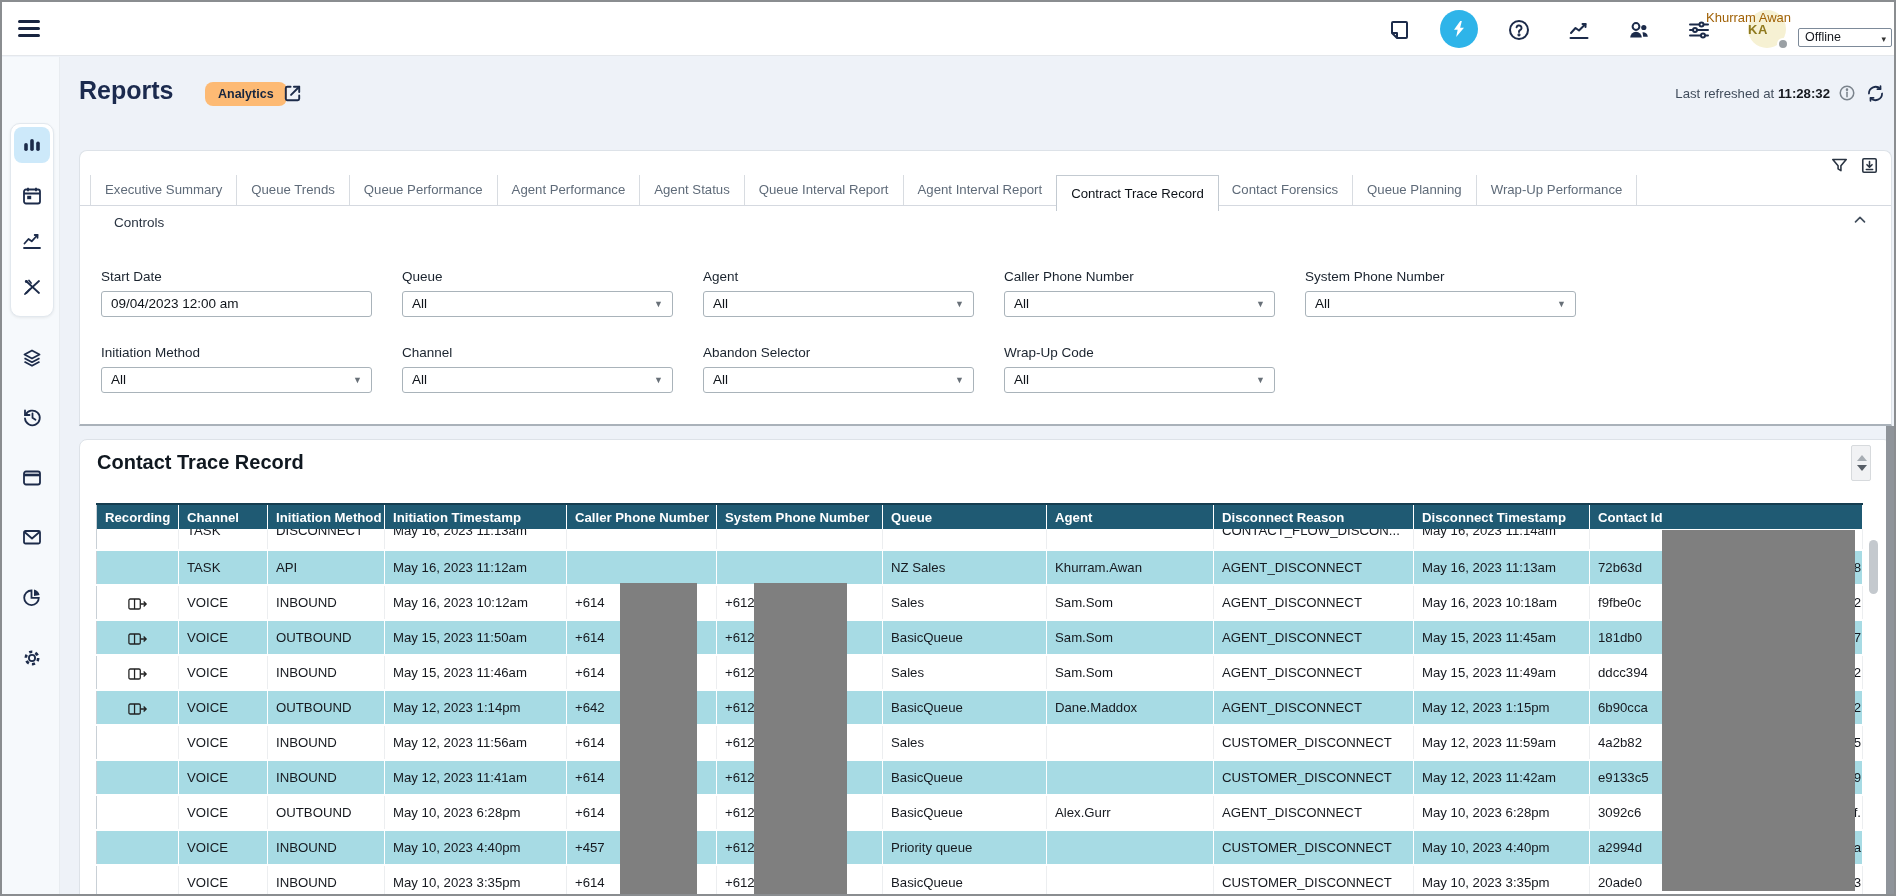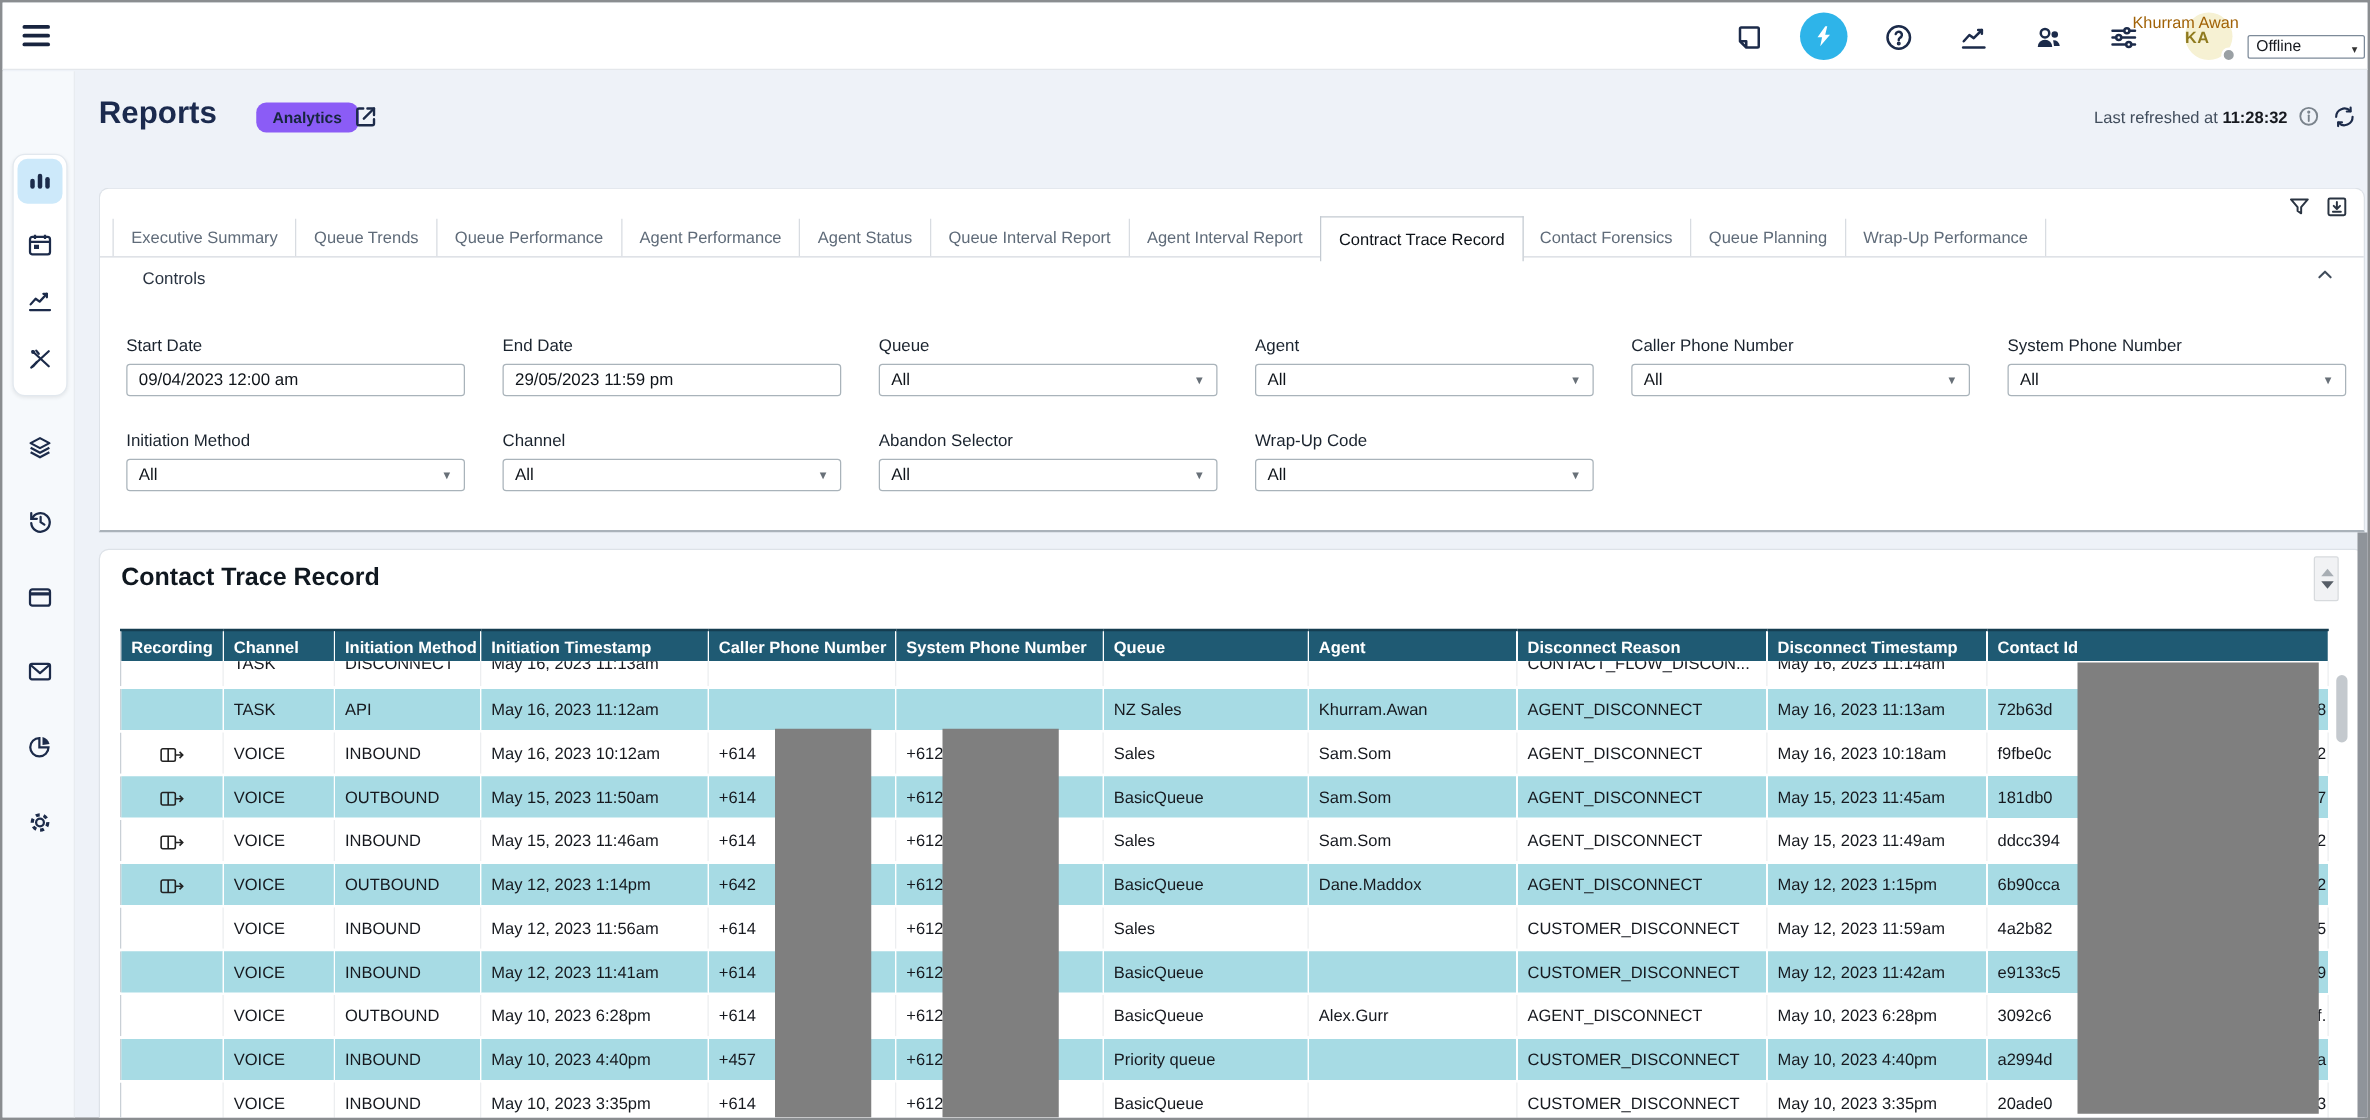--- a/index.html
+++ b/index.html
@@ -20,31 +20,31 @@
   .status-select .car { position:absolute; right:5px; top:2px; font-size:9px; color:#333; }
 
   
   .sidebar { position:absolute; left:0; top:55px; width:58px; bottom:0; background:#f6f9fc; border-right:1px solid #e8ecf0; }
   .side-group { position:absolute; left:8px; top:66px; width:44px; height:194px; background:#fff; border:1px solid #e2e8ee; border-radius:10px; box-shadow:0 1px 3px rgba(0,0,0,.07); }
   .side-item { position:absolute; left:12px; width:36px; height:36px; border-radius:8px; display:flex; align-items:center; justify-content:center; cursor:pointer; }
   .side-item.active { background:#cde9fa; }
 
   
   .page-title { position:absolute; left:77px; top:74px; font-size:25px; font-weight:bold; color:#1b2a4e; }
-  .badge { position:absolute; left:203px; top:80px; background:#8b5cf6; color:#17263f; font-size:12.5px; font-weight:bold; padding:5px 13px; border-radius:8px; }
+  .badge { position:absolute; left:203px; top:80px; background:#fdba74; color:#17263f; font-size:12.5px; font-weight:bold; padding:5px 13px; border-radius:8px; }
   .ext-link { position:absolute; left:279px; top:80px; cursor:pointer; }
   .refreshed { position:absolute; top:84px; right:64px; font-size:13.2px; color:#414d5c; white-space:nowrap; }
   .refreshed b { color:#16191f; }
   .info-ic { position:absolute; top:82px; right:38px; cursor:pointer; }
   .refresh-ic { position:absolute; top:81px; right:8px; cursor:pointer; }
 
   
   .card { position:absolute; left:77px; top:148px; width:1813px; height:276px; background:#fff; border:1px solid #dde2e8; border-bottom:2px solid #aab2ba; border-radius:8px 8px 0 0; }
   .card-tools { position:absolute; top:5px; right:12px; display:flex; gap:11px; }
-  .tabbar { position:absolute; left:0; right:0; top:24px; height:31px; display:flex; align-items:center; padding-left:10px; border-bottom:1px solid #d5d9e0; }
+  .tabbar { position:absolute; left:0; right:0; top:24px; height:31px; display:flex; align-items:flex-start; padding-left:10px; border-bottom:1px solid #d5d9e0; }
   .tab { height:30px; line-height:30px; padding:0 14px; font-size:13.2px; color:#5f6b79; border-right:1px solid #d8dce1; white-space:nowrap; cursor:pointer; }
   .tab:first-child { border-left:1px solid #d8dce1; }
   .tab.active { height:36px; line-height:36px; background:#fff; border:1px solid #c3cad1; border-bottom:none; font-weight:normal; color:#0d1218; margin:0 -1px -1px -1px; position:relative; z-index:2; }
   .controls-title { position:absolute; left:34px; top:64px; font-size:13.5px; color:#2a3442; }
   .collapse-ic { position:absolute; right:22px; top:60px; cursor:pointer; }
   .ctl-row { position:absolute; left:21px; display:flex; }
   .ctl-row.r1 { top:118px; }
   .ctl-row.r2 { top:194px; }
   .field { width:271px; margin-right:30px; }
   .flabel { font-size:13.5px; color:#1a232e; margin-bottom:7px; }
@@ -277,24 +277,20 @@
     <div class="collapse-ic">
       <svg width="18" height="18" viewBox="0 0 24 24" fill="none" stroke="#414d5c" stroke-width="2.2" stroke-linecap="round" stroke-linejoin="round">
           <path d="M6 14.5l6-6 6 6"></path>
         </svg>
     </div>
 
     <div class="ctl-row r1" id="ctl-row1">
         <div class="field">
           <div class="flabel">Start Date</div>
           <div class="tinput">09/04/2023 12:00 am</div>
-        </div>
-        <div class="field">
-          <div class="flabel">End Date</div>
-          <div class="tinput">29/05/2023 11:59 pm</div>
         </div>
         <div class="field">
           <div class="flabel">Queue</div>
           <div class="sselect"><span>All</span><span class="car">▼</span></div>
         </div>
         <div class="field">
           <div class="flabel">Agent</div>
           <div class="sselect"><span>All</span><span class="car">▼</span></div>
         </div>
         <div class="field">

